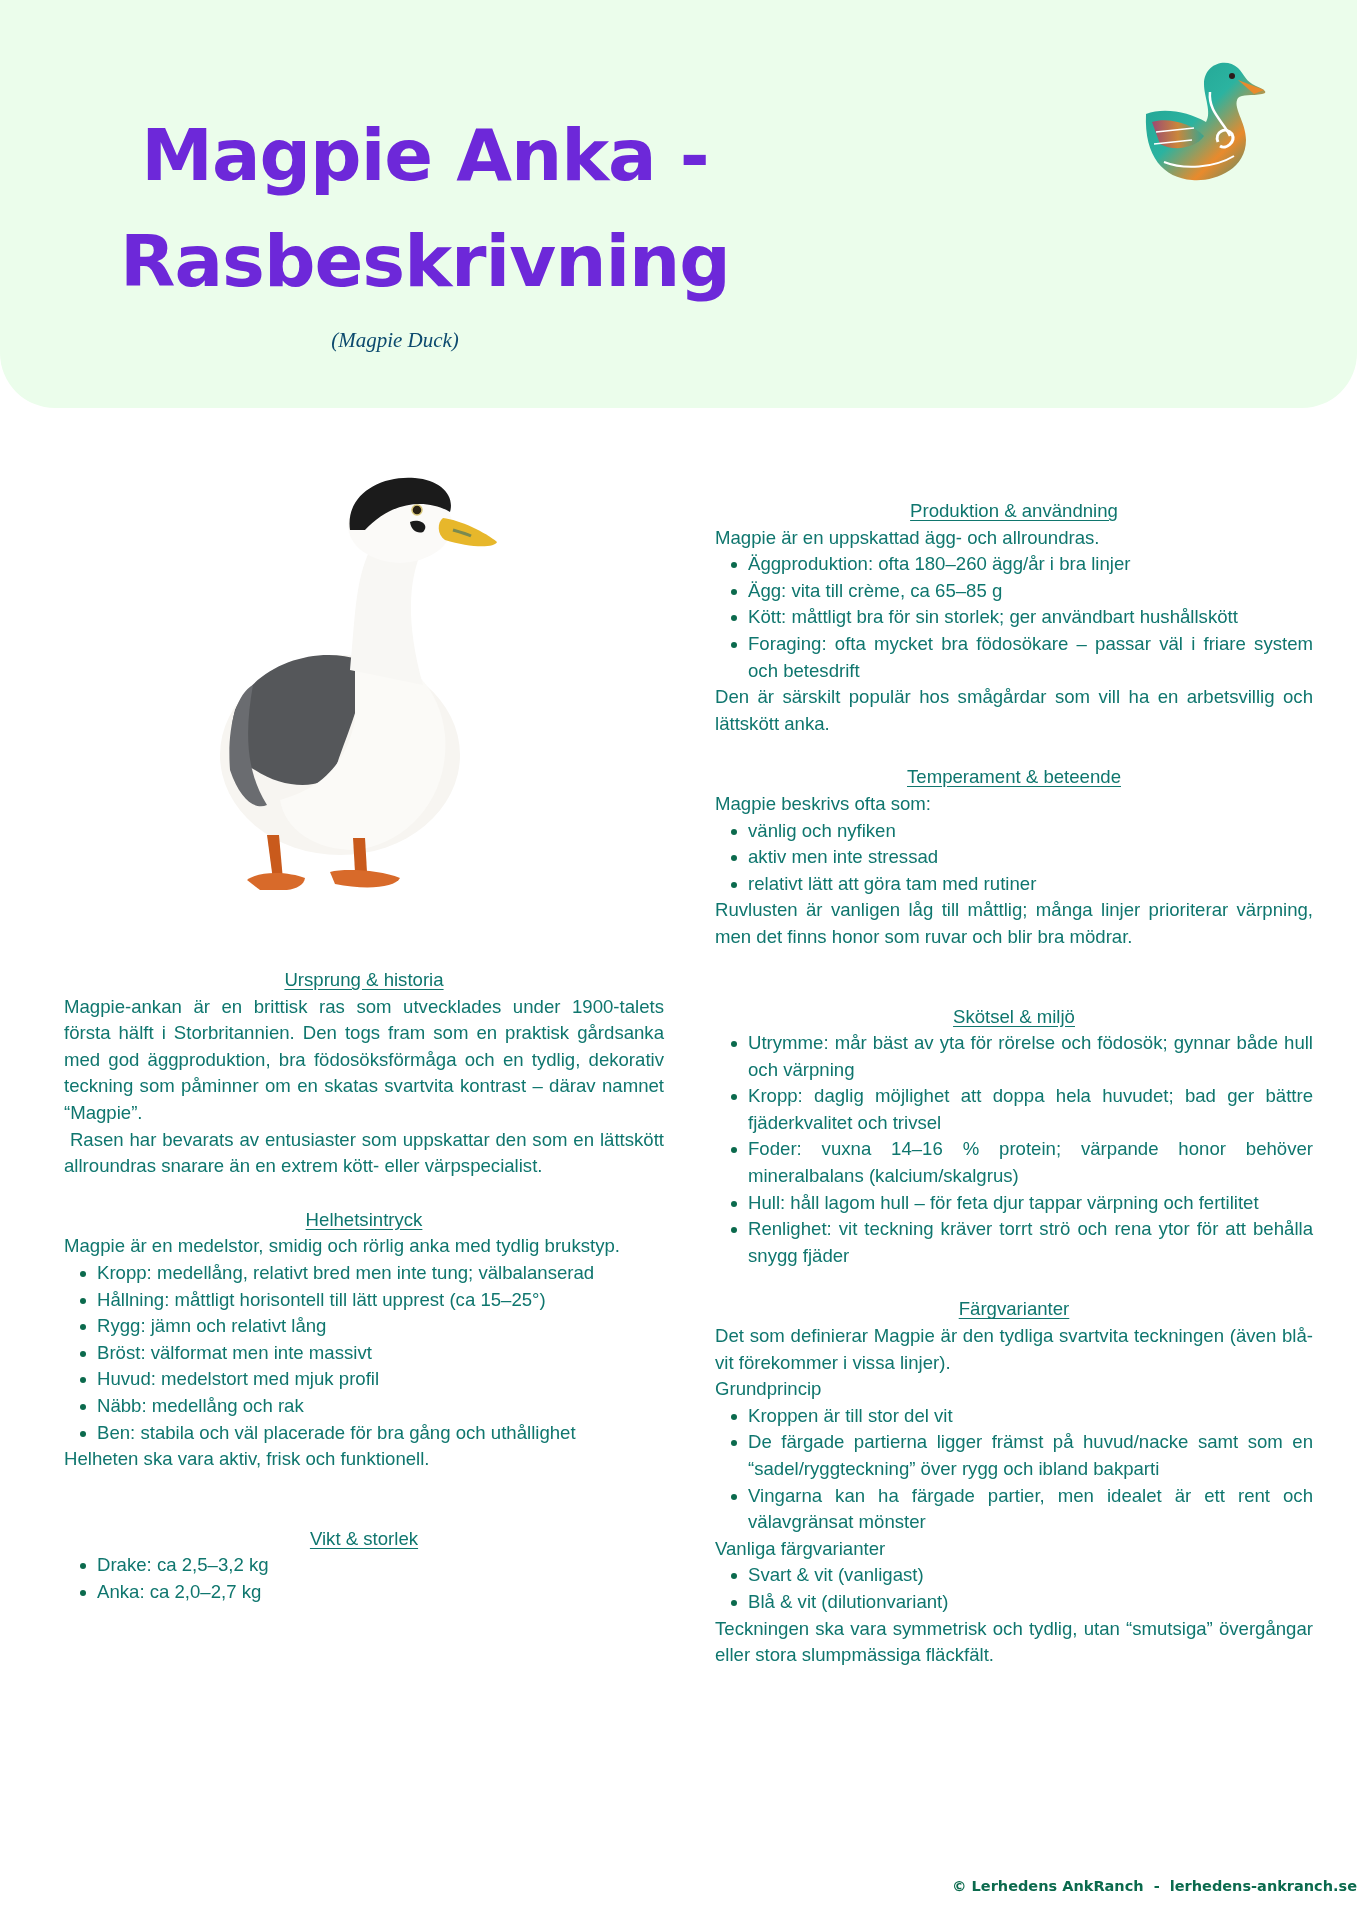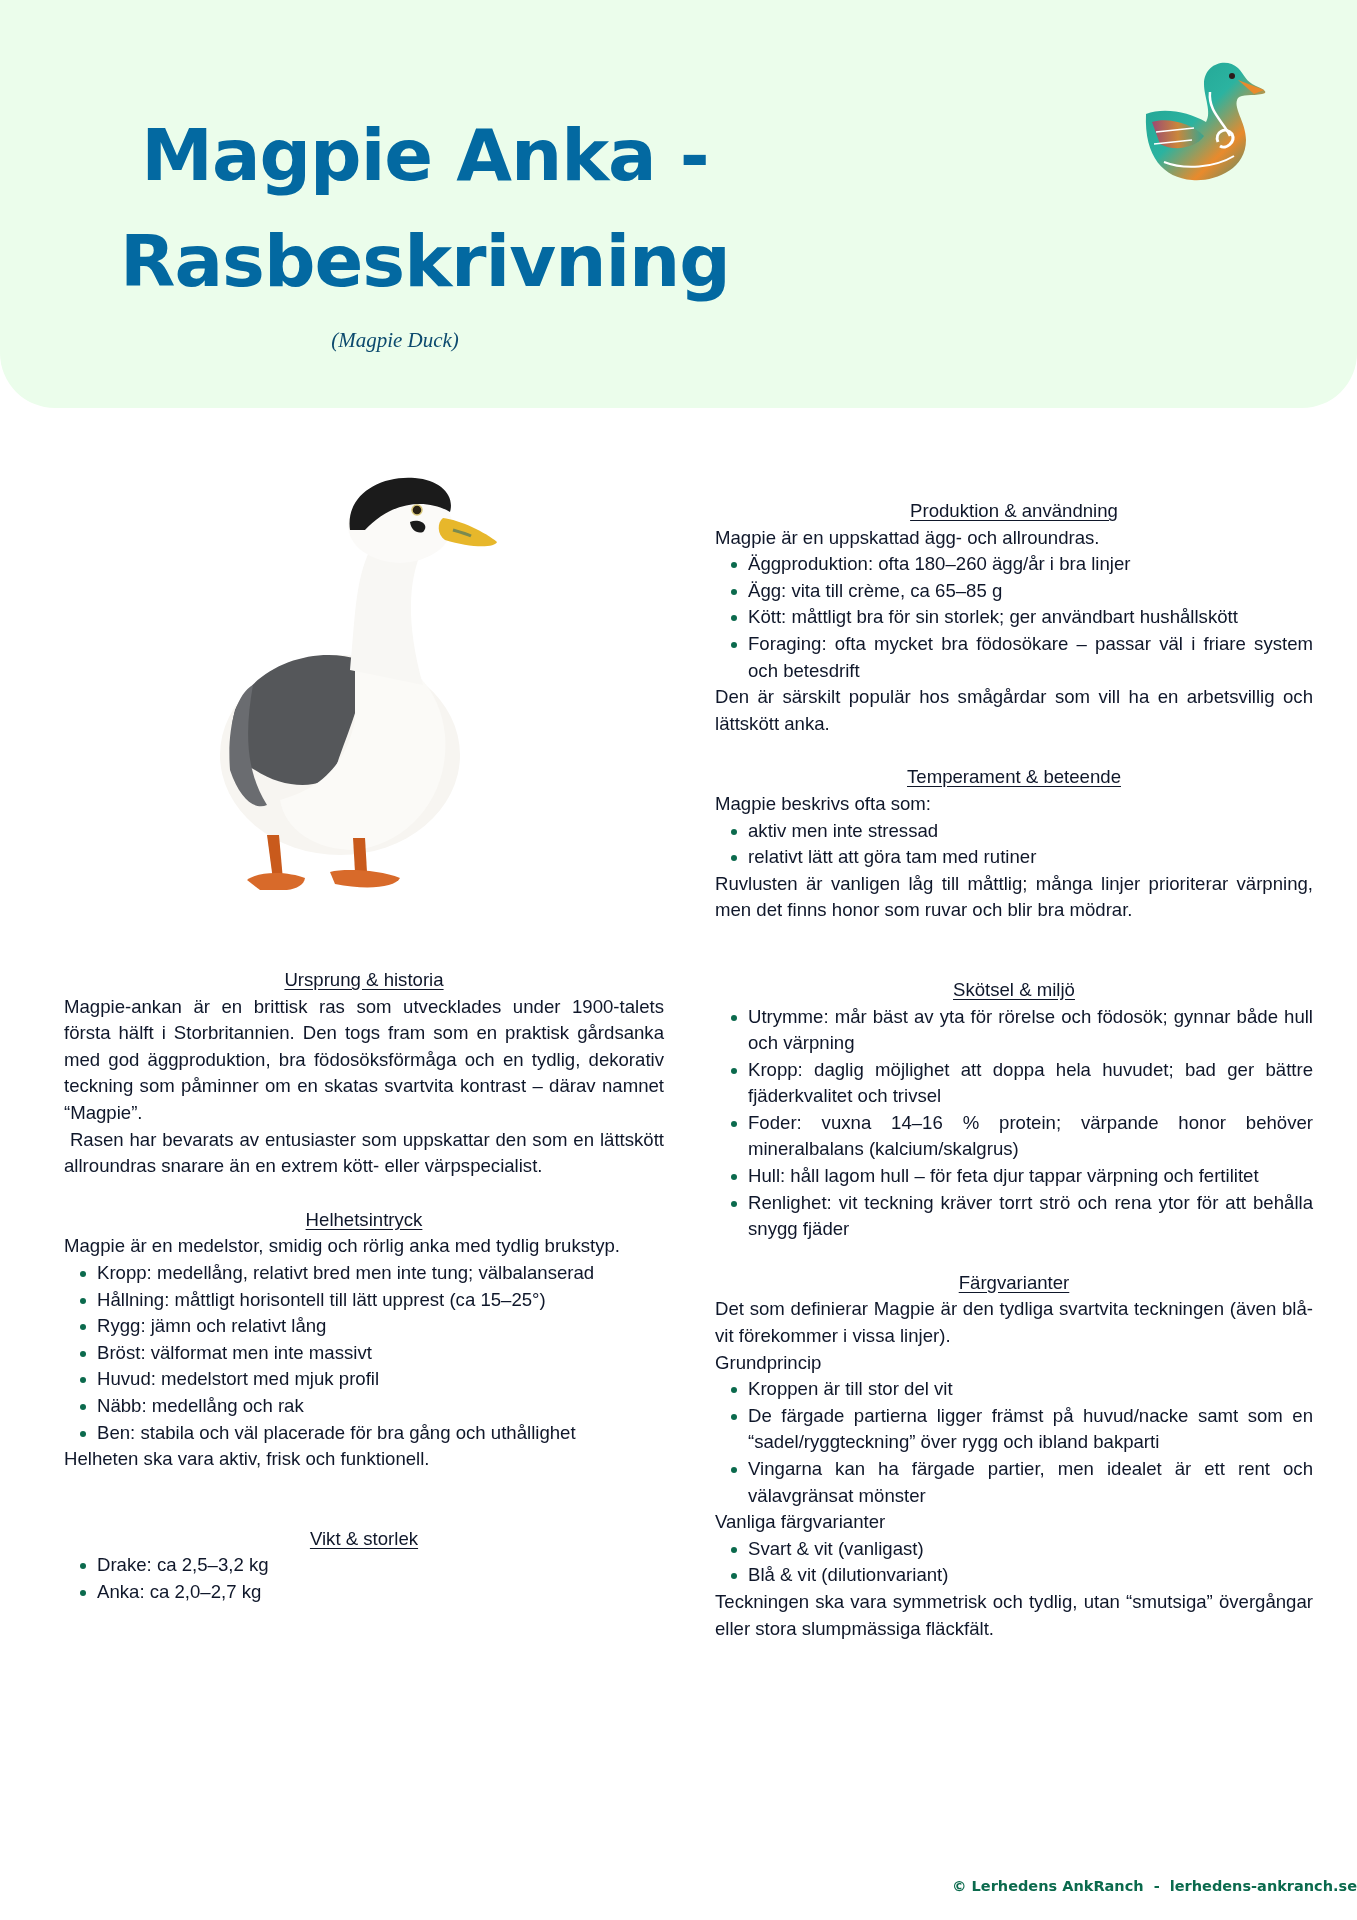--- a/index.html
+++ b/index.html
@@ -8,31 +8,31 @@
 
     .header-band {
       position: absolute; left: 0; top: 0; width: 1357px; height: 408px;
       background: #ebfdeb;
       border-bottom-left-radius: 55px; border-bottom-right-radius: 55px;
     }
     .title {
       position: absolute; left: 100px; top: 102px; width: 650px;
       text-align: center;
       font-family: "DejaVu Sans", sans-serif; font-weight: bold;
-      font-size: 72px; line-height: 106px; color: #0369a1; letter-spacing: -1px;
+      font-size: 72px; line-height: 106px; color: #6d28d9; letter-spacing: -1px;
     }
     .subtitle {
       position: absolute; left: 100px; top: 328px; width: 590px; text-align: center;
       font-family: Liberation Serif, serif; font-style: italic; font-size: 21px; color: #0c4a6e;
     }
     .logo { position: absolute; left: 1134px; top: 52px; width: 160px; height: 140px; }
 
     .duck-photo { position: absolute; left: 205px; top: 470px; width: 350px; height: 420px; }
 
-    .col { position: absolute; font-size: 18.6px; line-height: 26.6px; color: #0f172a; }
+    .col { position: absolute; font-size: 18.6px; line-height: 26.6px; color: #0f766e; }
     .col-left { left: 64px; width: 600px; }
     .col-right { left: 715px; width: 598px; }
 
     .section-title {
       text-align: center; text-decoration: underline; text-underline-offset: 3px;
       font-size: 18.6px; line-height: 26.6px;
     }
     .para { text-align: justify; }
     ul.bullets { list-style: none; }
     ul.bullets li { position: relative; padding-left: 33px; text-align: justify; }
@@ -149,20 +149,21 @@
       <li class="justify-last-left">Kött: måttligt bra för sin storlek; ger användbart hushållskött</li>
       <li class="justify-last-left">Foraging: ofta mycket bra födosökare – passar väl i friare system och betesdrift</li>
     </ul>
     <p class="para justify-last-left">Den är särskilt populär hos smågårdar som vill ha en arbetsvillig och lättskött anka.</p>
   </section>
 
   <section style="margin-top: 27px;">
     <div class="section-title">Temperament &amp; beteende</div>
     <p class="para">Magpie beskrivs ofta som:</p>
     <ul class="bullets">
+      <li>vänlig och nyfiken</li>
       <li>aktiv men inte stressad</li>
       <li>relativt lätt att göra tam med rutiner</li>
     </ul>
     <p class="para justify-last-left">Ruvlusten är vanligen låg till måttlig; många linjer prioriterar värpning, men det finns honor som ruvar och blir bra mödrar.</p>
   </section>
 
   <section style="margin-top: 53px;">
     <div class="section-title">Skötsel &amp; miljö</div>
     <ul class="bullets">
       <li class="justify-last-left">Utrymme: mår bäst av yta för rörelse och födosök; gynnar både hull och värpning</li>

